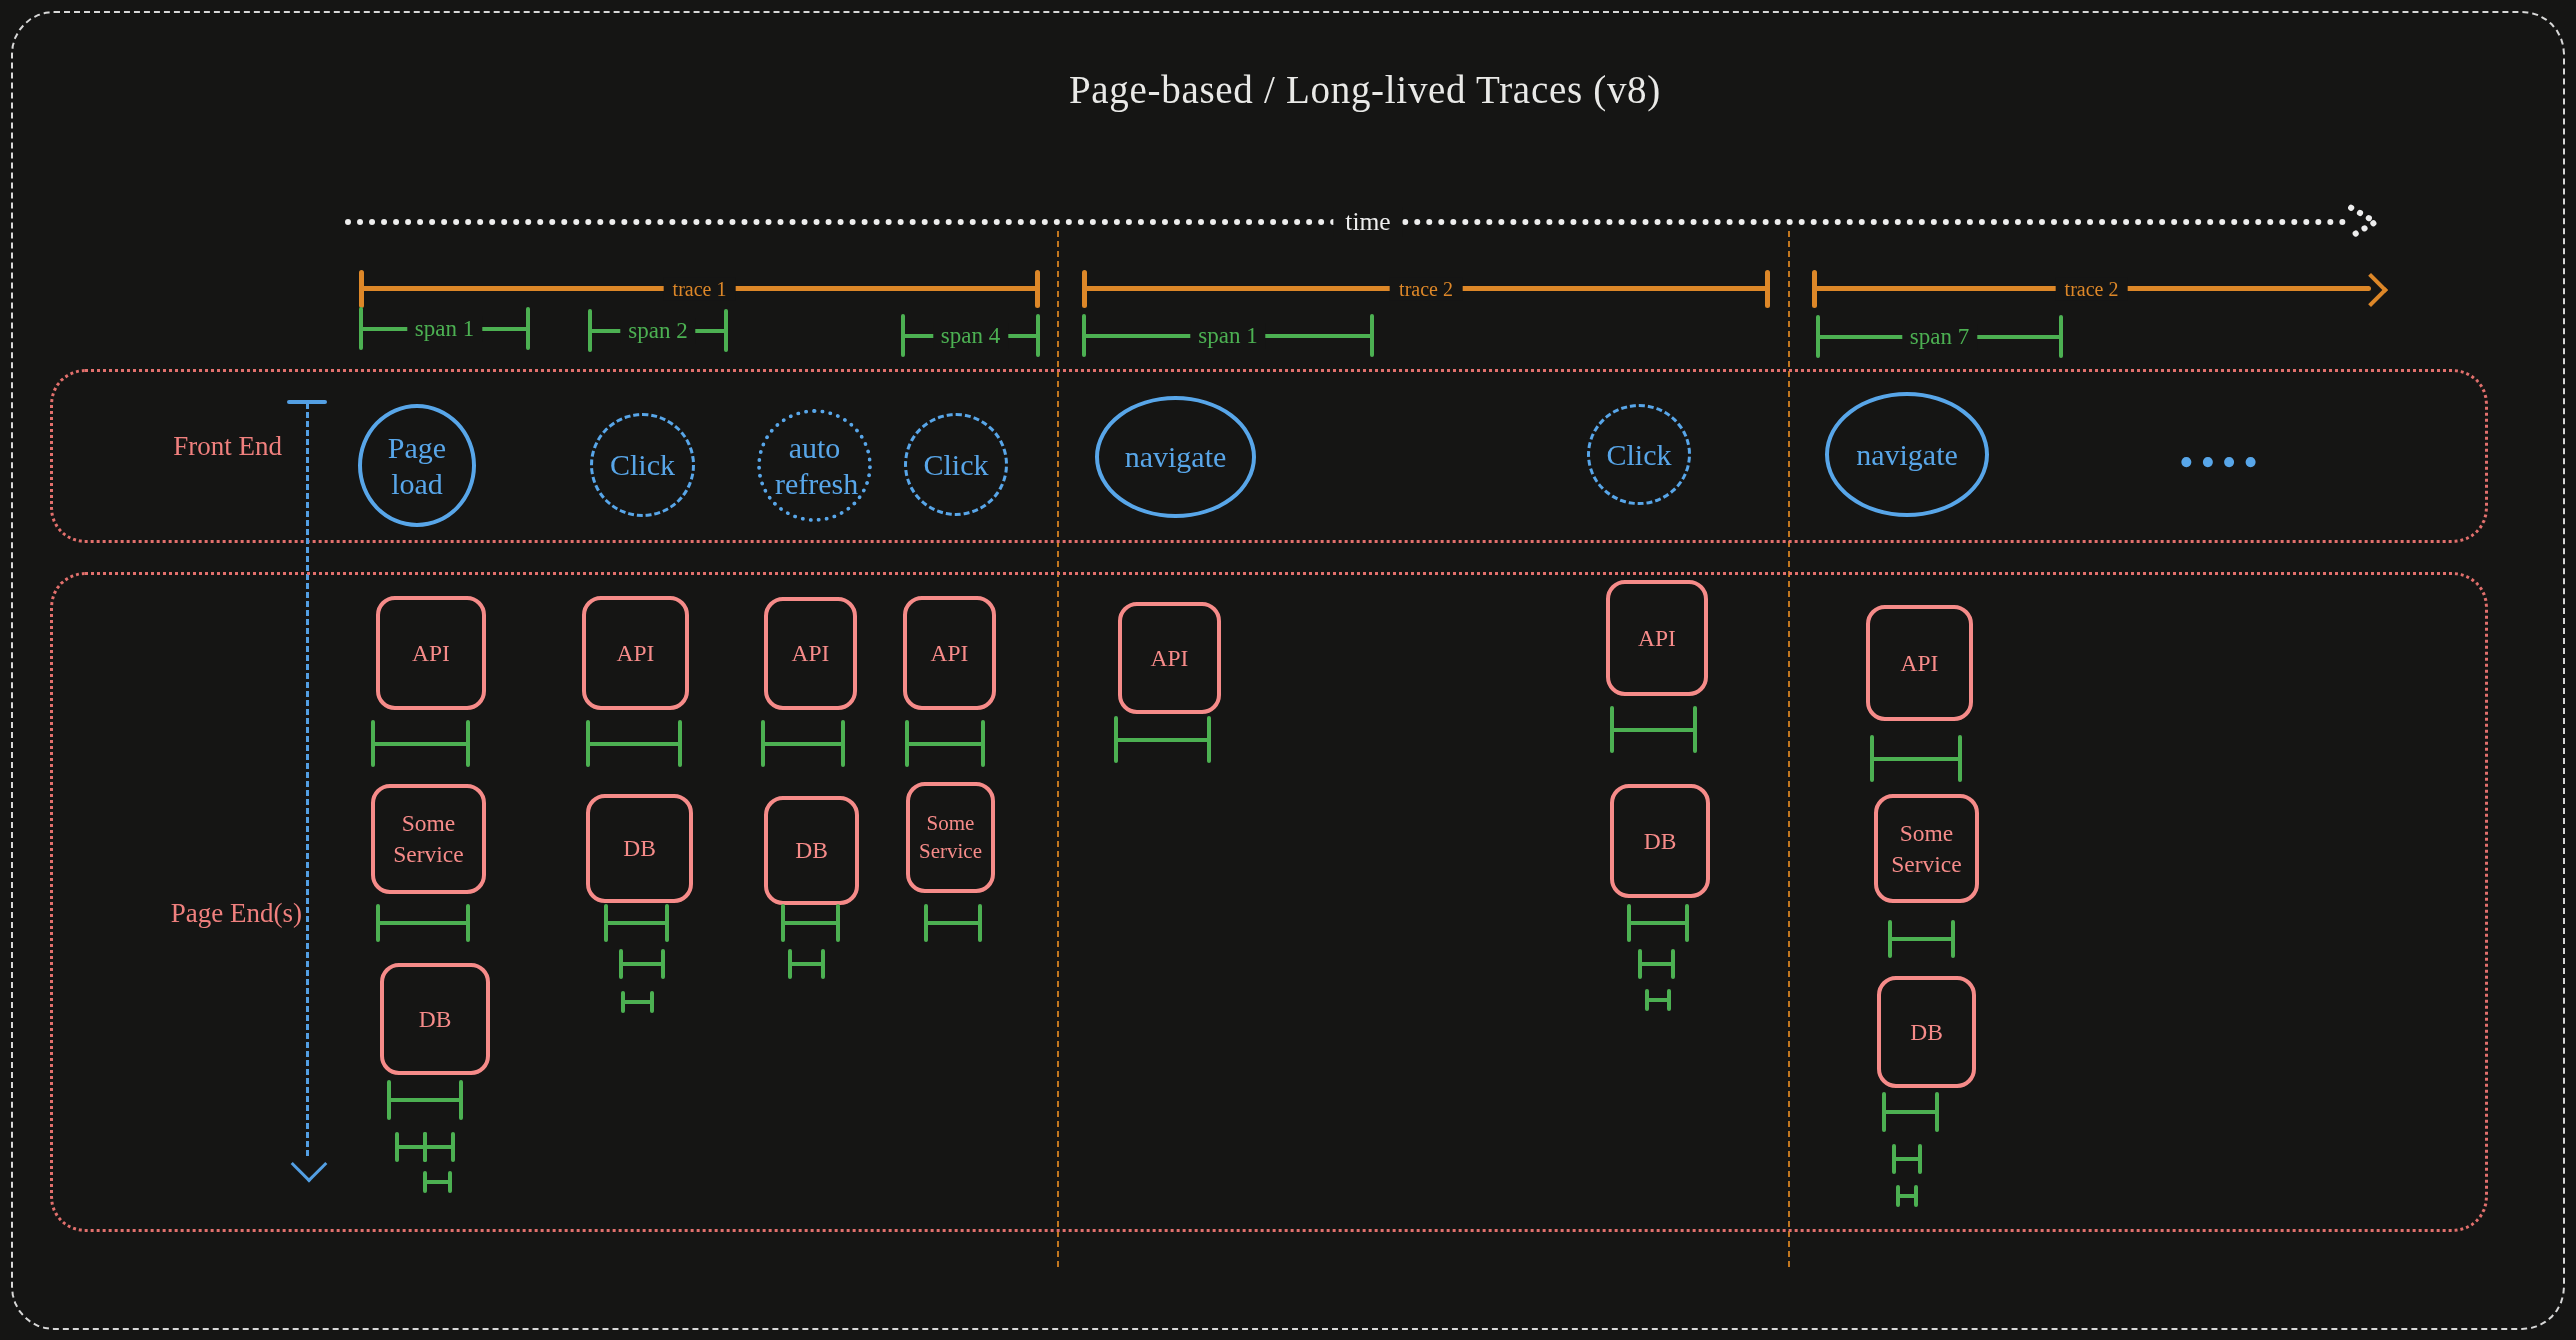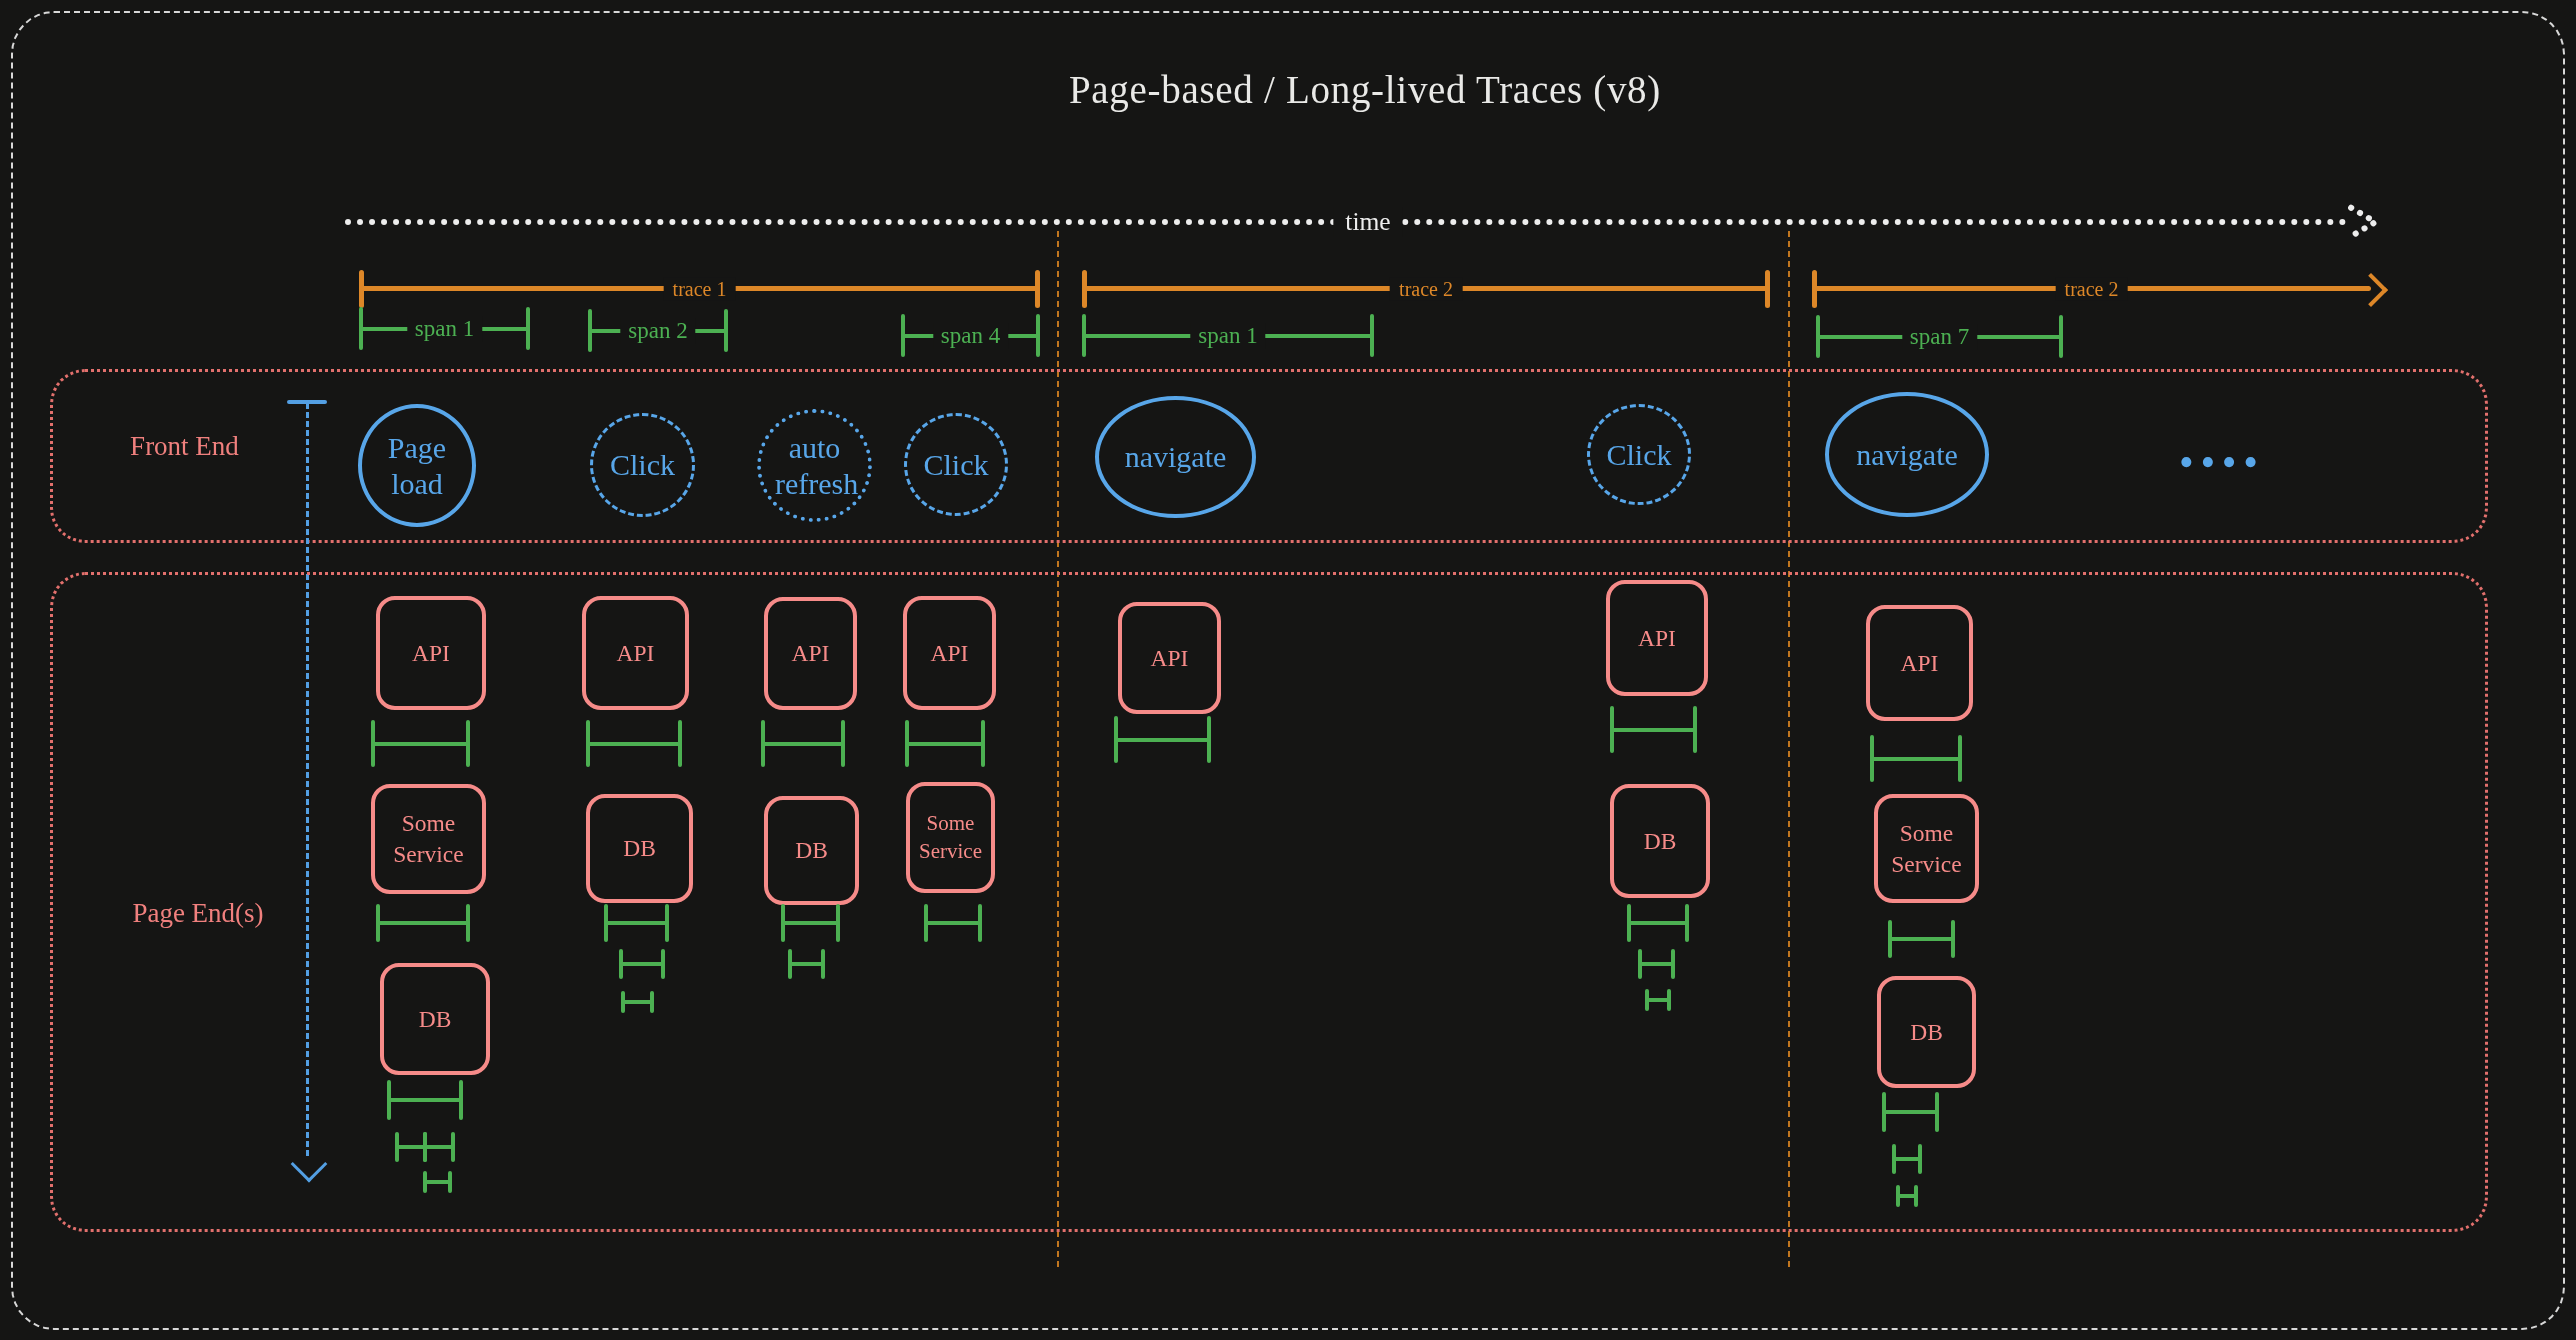--- a/index.html
+++ b/index.html
@@ -44,21 +44,21 @@
   .bracket .line{position:absolute;left:0;right:0;top:50%;margin-top:-2px;height:4px;
     background:var(--green);border-radius:2px;}
   .bracket .el,.bracket .er{position:absolute;top:0;bottom:0;width:4px;background:var(--green);border-radius:2px;}
   .bracket .el{left:0}.bracket .er{right:0}
   .bracket .lbl{position:absolute;left:50%;top:50%;transform:translate(-50%,-50%);
     background:var(--bg);padding:0 8px;color:var(--green);font-size:23px;white-space:nowrap;}
   
   .vdash{position:absolute;width:0;border-left:2.7px dashed var(--orange-dim);}
   
   .lane{position:absolute;border:3.4px dotted var(--salmon-dim);border-radius:35px;}
-  .lane-label{position:absolute;color:#f0807e;font-size:27px;text-align:center;}
+  .lane-label{position:absolute;color:#f0807e;font-size:27px;text-align:right;}
   
   .circle{position:absolute;border-radius:50%;display:flex;align-items:center;justify-content:center;
     color:var(--blue);font-size:30px;line-height:1.18;text-align:center;}
   .c-solid{border:4px solid var(--blue);}
   .c-dashed{border:3.4px dashed var(--blue);}
   .c-dotted{border:4px dotted var(--blue);}
   .ellipsis{position:absolute;color:var(--blue);font-size:42px;letter-spacing:6.7px;line-height:1;}
   
   .nodebox{position:absolute;border:4px solid var(--salmon);border-radius:19px;
     display:flex;align-items:center;justify-content:center;color:var(--salmon);

